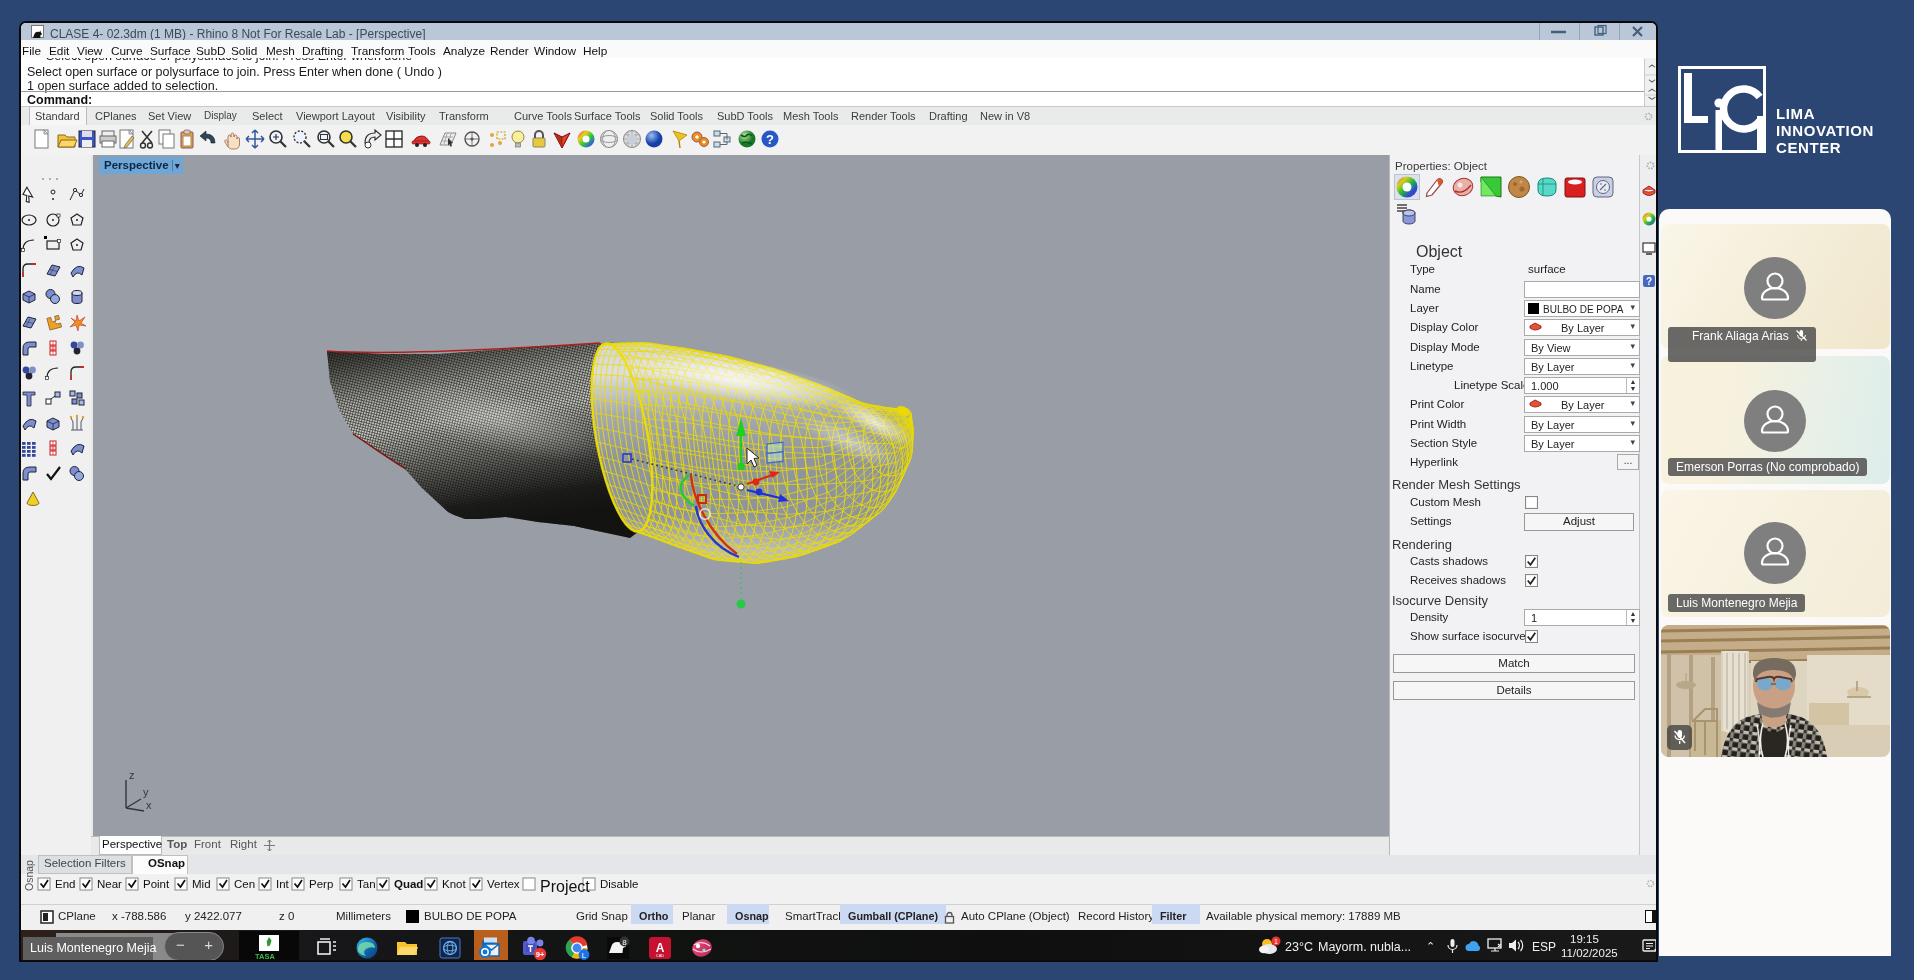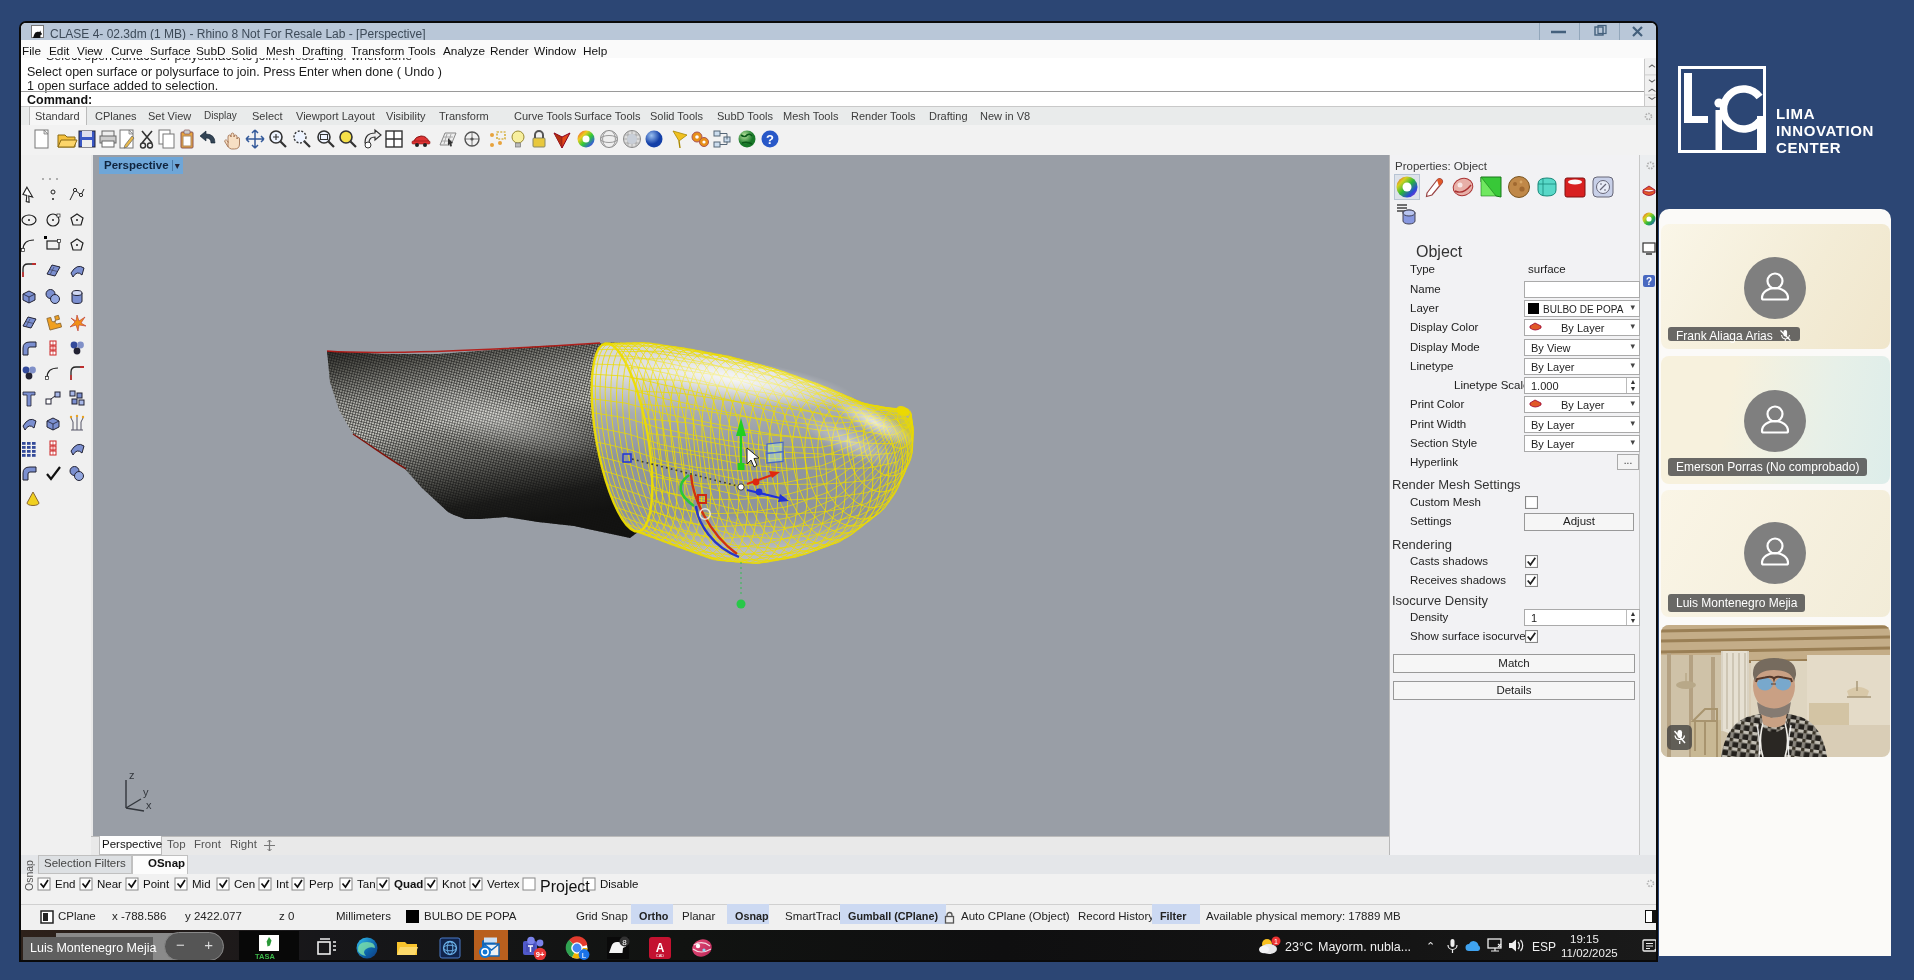--- a/index.html
+++ b/index.html
@@ -709,21 +709,21 @@
     <div class="tx" style="left:1389px;top:607px;font-size:11.5px;color:#222;font-weight:400;">Show surface isocurve</div>
     <svg class="a" style="left:1504px;top:607px" width="13" height="13" viewBox="0 0 12 12">
       <rect x="0.5" y="0.5" width="11" height="11" fill="#fff" stroke="#888"></rect>
       <path d="M2.5,6 L5,9 L9.5,2.5" stroke="#222" stroke-width="1.6" fill="none"></path>
     </svg>
     <div class="a" style="left:1372px;top:631px;width:242px;height:19px;background:#f6f6f6;border:1px solid #999;font-size:11.5px;color:#222;text-align:center;padding-top:2px">Match</div>
     <div class="a" style="left:1372px;top:658px;width:242px;height:19px;background:#f6f6f6;border:1px solid #999;font-size:11.5px;color:#222;text-align:center;padding-top:2px">Details</div>
 <div class="a" style="left:70px;top:813px;width:1298px;height:19px;background:#e9e9e9;border-top:1px solid #bbb"></div>
     <div class="a" style="left:78px;top:813px;width:63px;height:19px;background:#fdfdfd;border:1px solid #bbb;border-top:none"></div>
     <div class="tx" style="left:81px;top:815px;font-size:11.5px;color:#111;font-weight:400;">Perspective</div>
-    <div class="tx" style="left:146px;top:815px;font-size:11.5px;color:#555;font-weight:400;">Top</div>
+    <div class="tx" style="left:146px;top:815px;font-size:11.5px;color:#555;font-weight:700;">Top</div>
     <div class="tx" style="left:173px;top:815px;font-size:11.5px;color:#555;font-weight:400;">Front</div>
     <div class="tx" style="left:209px;top:815px;font-size:11.5px;color:#555;font-weight:400;">Right</div>
     <svg class="a" style="left:243px;top:817px" width="11" height="11" viewBox="0 0 11 11">
       <path d="M5.5,0 v11 M0,5.5 h11" stroke="#777" stroke-width="1.2"></path>
       <path d="M5.5,0 l-2,2 M5.5,0 l2,2 M5.5,11 l-2,-2 M5.5,11 l2,-2" stroke="#777" fill="none"></path>
     </svg>
     <div class="a" style="left:0px;top:832px;width:1638px;height:19px;background:#e4e6e9"></div>
     <div class="a" style="left:17px;top:832px;width:94px;height:19px;background:#dde0e3;border:1px solid #c0c0c0"></div>
     <div class="tx" style="left:23px;top:834px;font-size:11.5px;color:#444;font-weight:400;">Selection Filters</div>
     <div class="a" style="left:111px;top:832px;width:56px;height:19px;background:#fcfcfc;border:1px solid #c0c0c0;border-bottom:none"></div>
@@ -960,21 +960,21 @@
 <svg class="a" style="left:1744px;top:390px" width="62" height="62" viewBox="0 0 62 62">
     <circle cx="31" cy="31" r="31" fill="#7f7f7f"></circle>
     <circle cx="31" cy="24" r="7.5" fill="none" stroke="#fff" stroke-width="2.2"></circle>
     <path d="M18,41 a13,10 0 0 1 26,0 q0,1.5 -1.5,1.5 h-23 q-1.5,0 -1.5,-1.5 z" fill="none" stroke="#fff" stroke-width="2.2"></path>
   </svg>
 <svg class="a" style="left:1744px;top:522px" width="62" height="62" viewBox="0 0 62 62">
     <circle cx="31" cy="31" r="31" fill="#7f7f7f"></circle>
     <circle cx="31" cy="24" r="7.5" fill="none" stroke="#fff" stroke-width="2.2"></circle>
     <path d="M18,41 a13,10 0 0 1 26,0 q0,1.5 -1.5,1.5 h-23 q-1.5,0 -1.5,-1.5 z" fill="none" stroke="#fff" stroke-width="2.2"></path>
   </svg>
-<div class="a" style="left:1668px;top:327px;height:14px;background:rgba(80,80,80,.85);border-radius:3px;color:#fff;font-size:12px;padding:2px 8px 0 8px;white-space:nowrap">Frank Aliaga Arias<svg width="13" height="13" viewBox="0 0 13 13" style="margin-left:6px;vertical-align:-2px">
+<div class="a" style="left:1668px;top:327px;height:35px;background:rgba(80,80,80,.85);border-radius:3px;color:#fff;font-size:12px;padding:2px 8px 0 24px;white-space:nowrap">Frank Aliaga Arias<svg width="13" height="13" viewBox="0 0 13 13" style="margin-left:6px;vertical-align:-2px">
       <rect x="4.5" y="1" width="3.6" height="6.5" rx="1.8" fill="#fff"></rect>
       <path d="M2.5,6 a4,4 0 0 0 8,0 M6.3,10 v2" stroke="#fff" fill="none"></path>
       <path d="M1.5,1.5 L11.5,11.5" stroke="#fff" stroke-width="1.3"></path>
     </svg></div>
 <div class="a" style="left:1668px;top:458px;height:18px;background:rgba(80,80,80,.85);border-radius:3px;color:#fff;font-size:12px;padding:2px 8px 0 8px;white-space:nowrap">Emerson Porras (No comprobado)</div>
 <div class="a" style="left:1668px;top:594px;height:18px;background:rgba(80,80,80,.85);border-radius:3px;color:#fff;font-size:12px;padding:2px 8px 0 8px;white-space:nowrap">Luis Montenegro Mejia</div>
 <div class="a" style="left:1661px;top:625px;width:229px;height:132px;border-radius:8px;overflow:hidden">
 <svg width="229" height="132" viewBox="0 0 229 132">
 <rect width="229" height="132" fill="#d9cdb6"></rect>
 <rect x="0" y="0" width="229" height="38" fill="#c4ad88"></rect>

